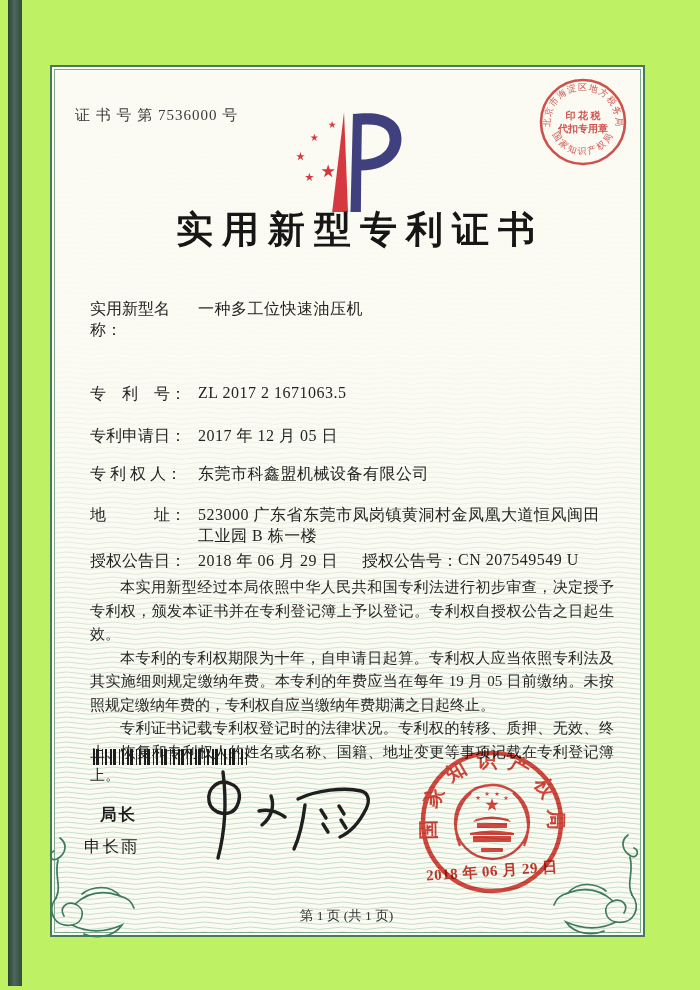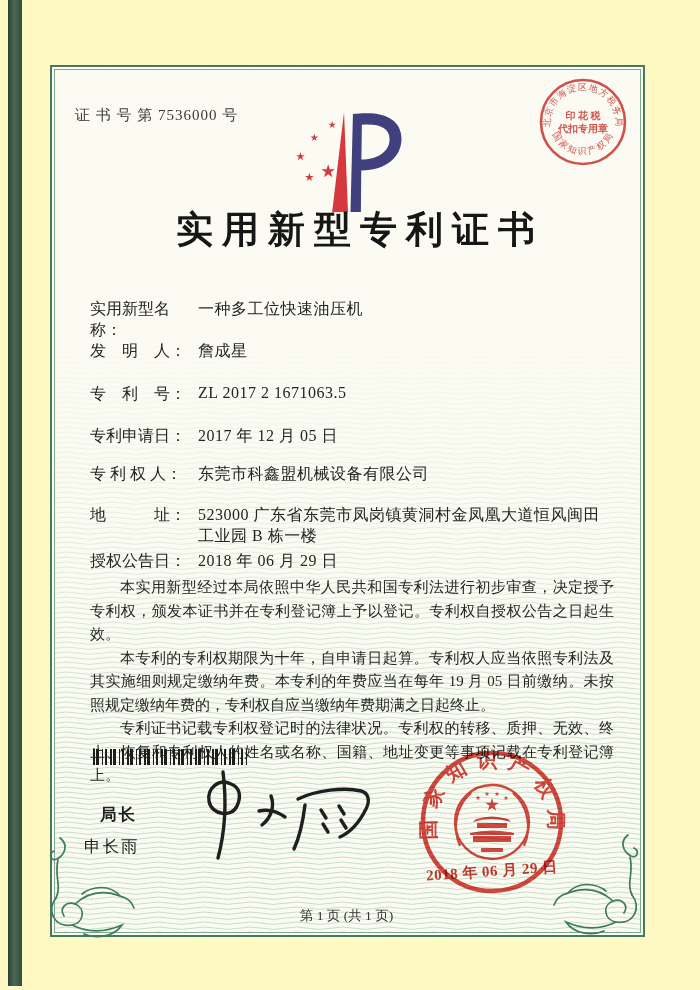--- a/index.html
+++ b/index.html
@@ -1,16 +1,16 @@
 <!DOCTYPE html>
 <html><head>
 <meta charset="utf-8">
 <style>
   html,body{margin:0;padding:0;background:#e8e8e4;}
-  .page{position:relative;width:700px;height:990px;background:#fef9c3;overflow:hidden;
+  .page{position:relative;width:700px;height:990px;background:#bef264;overflow:hidden;
         font-family:"Liberation Serif","DejaVu Serif",serif;color:#222;}
   .spine{position:absolute;left:8px;top:0;width:14px;height:986px;
          background:linear-gradient(90deg,#2c4136,#4d6756 45%,#324c3d);}
   .frame{position:absolute;left:50px;top:65px;width:591px;height:868px;
          border:2px solid #47795f;background:#fcfbf3;}
   .frame-inner{position:absolute;inset:2px;border:1px solid #7fa98d;}
   .guilloche{position:absolute;inset:3px;width:calc(100% - 6px);height:calc(100% - 6px);}
   .fade{position:absolute;inset:3px;
         background:linear-gradient(180deg,rgba(252,251,243,.97) 0%,rgba(252,251,243,.92) 32%,
         rgba(252,251,243,.5) 55%,rgba(252,251,243,0) 80%);}
@@ -97,24 +97,20 @@
     <path fill="#40407e" fill-rule="evenodd" d="M67,4 L64.5,103 L75,103 L75.4,61 C101,61 116,47 116,29 C116,9 97,2 77,3.4 Z
              M76,15 C93,13.6 104,18 104,29.5 C104,42.5 91,50 75.5,50 Z"></path>
   </svg>
 
   <div class="abs title">实用新型专利证书</div>
 
   <div class="abs row" style="top:299px;">
     <span class="lbl">实用新型名称：</span>
     <span class="val">一种多工位快速油压机</span>
   </div>
-  <div class="abs row" style="top:341px;">
-    <span class="lbl">发　明　人：</span>
-    <span class="val">詹成星</span>
-  </div>
   <div class="abs row" style="top:384px;">
     <span class="lbl">专　利　号：</span>
     <span class="val">ZL 2017 2 1671063.5</span>
   </div>
   <div class="abs row" style="top:426px;justify-content:flex-end;">
     <span class="lbl">专利申请日：</span>
     <span class="val">2017 年 12 月 05 日</span>
   </div>
   <div class="abs row" style="top:464px;">
     <span class="lbl">专 利 权 人：</span>
@@ -123,20 +119,24 @@
   <div class="abs row" style="top:505px;">
     <span class="lbl">地　　　址：</span>
     <span class="val">
       <div>523000 广东省东莞市凤岗镇黄洞村金凤凰大道恒风闽田</div>
       <div>工业园 B 栋一楼</div>
     </span>
   </div>
   <div class="abs row" style="top:551px;">
     <span class="lbl">授权公告日：</span>
     <span class="val">2018 年 06 月 29 日</span>
+  </div>
+  <div class="abs row" style="top:551px;left:362px;">
+    <span class="lbl" style="width:96px;">授权公告号：</span>
+    <span class="val">CN 207549549 U</span>
   </div>
 
   <div class="abs body-text">
     <p>本实用新型经过本局依照中华人民共和国专利法进行初步审查，决定授予专利权，颁发本证书并在专利登记簿上予以登记。专利权自授权公告之日起生效。</p>
     <p>本专利的专利权期限为十年，自申请日起算。专利权人应当依照专利法及其实施细则规定缴纳年费。本专利的年费应当在每年 19 月 05 日前缴纳。未按照规定缴纳年费的，专利权自应当缴纳年费期满之日起终止。</p>
     <p>专利证书记载专利权登记时的法律状况。专利权的转移、质押、无效、终止、恢复和专利权人的姓名或名称、国籍、地址变更等事项记载在专利登记簿上。</p>
   </div>
 
   <div class="abs barcode"></div>
 

